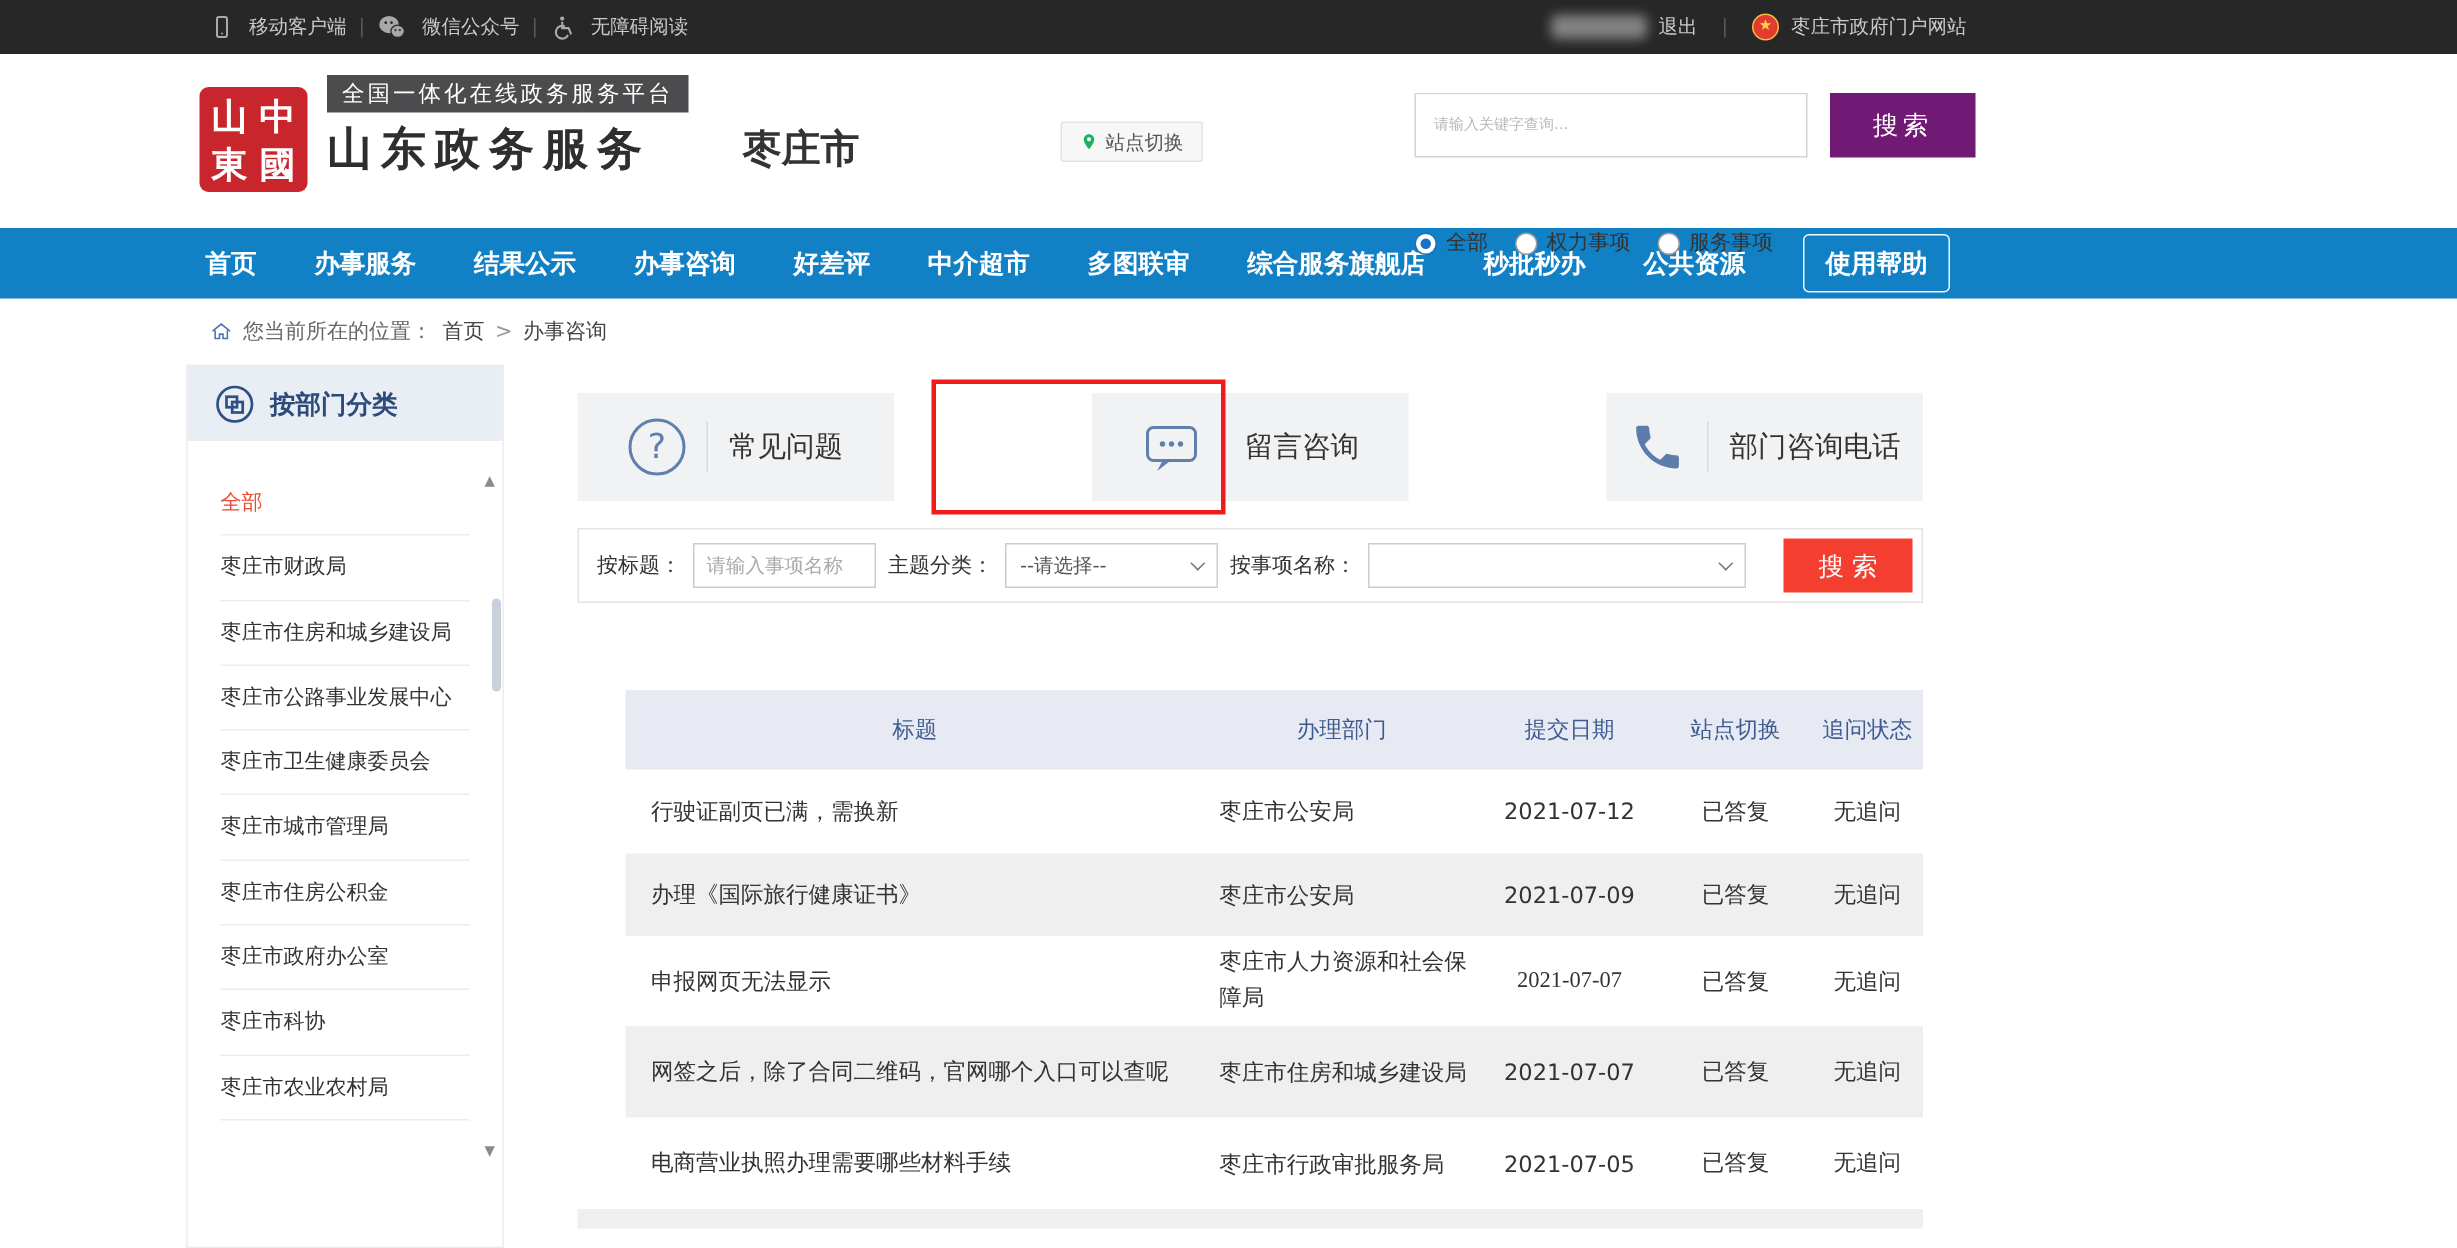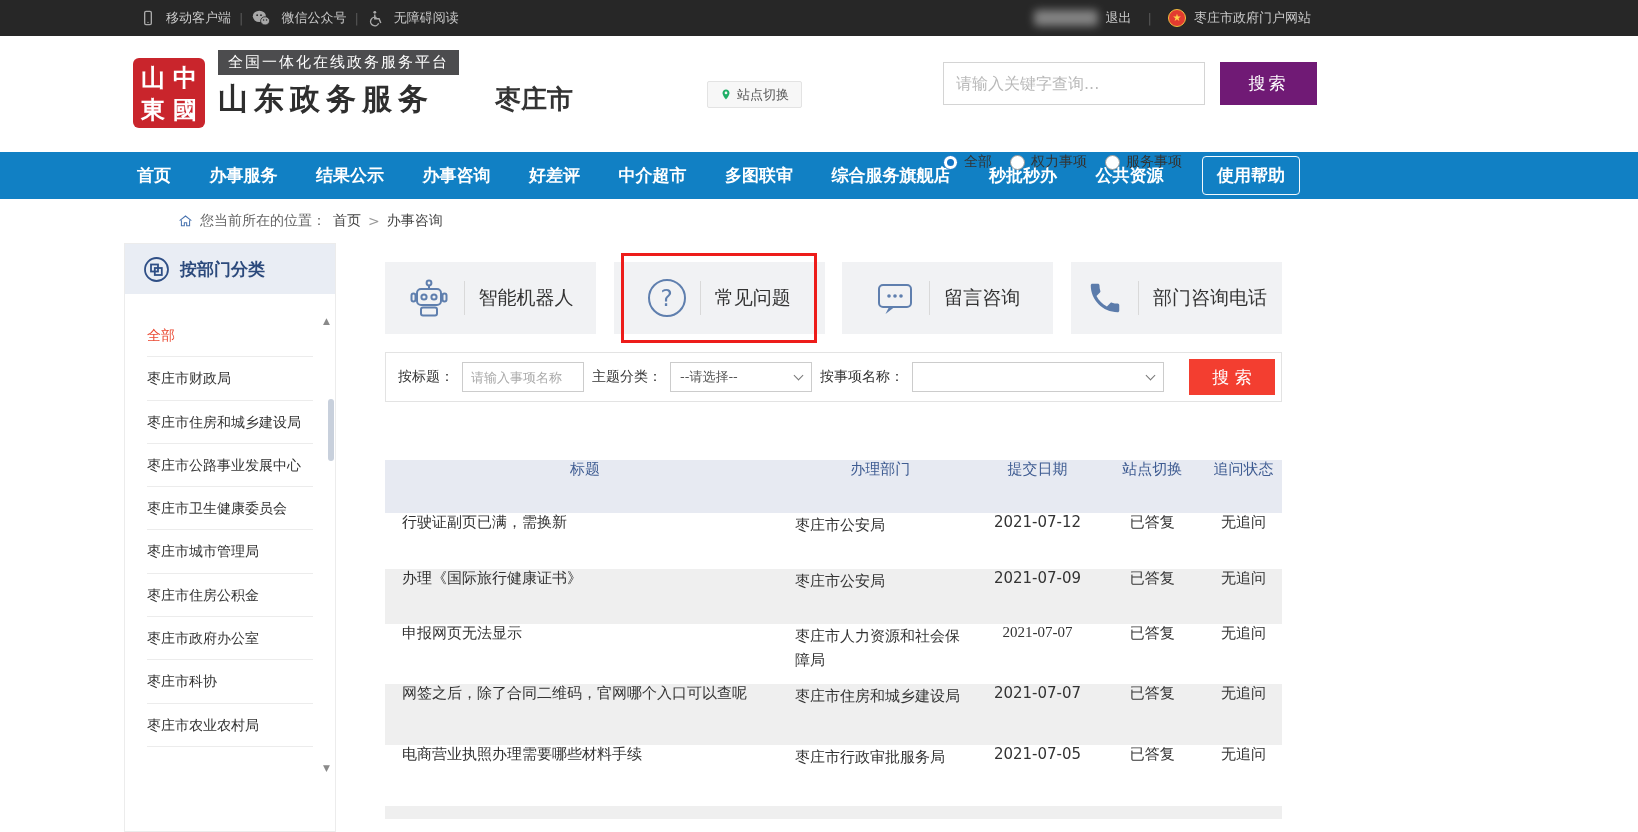--- a/index.html
+++ b/index.html
@@ -27,21 +27,21 @@
   .logo-badge { display:inline-block; background:#4c4c4e; color:#fff; font-size:15px;
     letter-spacing:2px; padding:3px 10px; }
   .logo-brand { font-size:30px; font-weight:bold; color:#2e2e2e; letter-spacing:6px; margin-top:4px; }
   .city { position:absolute; left:495px; top:46px; font-size:26px; color:#333; font-weight:bold; }
   .site-switch { position:absolute; left:707px; top:45px; height:27px; padding:0 12px;
     background:#f7f7f7; border:1px solid #e3e3e3; border-radius:2px; font-size:13px; color:#555;
     display:flex; align-items:center; gap:5px; cursor:pointer; }
   .search-box { position:absolute; left:943px; top:26px; width:262px; height:43px;
     border:1px solid #d4d4d4; }
   .search-box input { width:100%; height:100%; border:none; outline:none; padding:0 12px;
-    font-size:16px; color:#333; font-family:inherit; }
+    font-size:10px; color:#333; font-family:inherit; }
   .search-box input::placeholder { color:#b9b9b9; }
   .search-btn { position:absolute; left:1220px; top:26px; width:97px; height:43px;
     background:#701a75; color:#fff; border:none; font-size:17px; letter-spacing:3px;
     cursor:pointer; font-family:inherit; }
   .radio-row { position:absolute; left:943px; top:117px; display:flex; align-items:center;
     gap:18px; font-size:14px; color:#333; }
   .radio { display:flex; align-items:center; gap:6px; cursor:pointer; }
   .rdot { width:15px; height:15px; border-radius:50%; border:1px solid #999; background:#fff;
     display:flex; align-items:center; justify-content:center; }
   .rdot.on { border:1px solid #1373c4; }
@@ -49,21 +49,21 @@
 
   
   .nav { height:47px; background:#1180c4; display:flex; align-items:center; }
   .nav-inner { display:flex; justify-content:space-between; align-items:center;
     width:1163px; margin-left:137px; }
   .nav-item { color:#fff; font-size:17px; font-weight:bold; cursor:pointer; white-space:nowrap; }
   .nav-item.boxed { border:1px solid rgba(255,255,255,.95); border-radius:4px; padding:7px 14px;font-family:Liberation Mono, monospace; }
 
   
   .breadcrumb { height:44px; display:flex; align-items:center; padding-left:140px;
-    font-size:14px; color:#666; gap:7px;margin-left:38px; }
+    font-size:14px; color:#666; gap:7px; }
   .breadcrumb .link { color:#444; cursor:pointer; }
   .breadcrumb .sep { color:#999; }
 
   
   .sidebar { position:absolute; left:124px; top:243px; width:212px; height:589px;
     border:1px solid #ececec; background:#fff; }
   .sb-head { height:50px; background:#e9edf4; display:flex; align-items:center;
     gap:10px; padding-left:18px; }
   .sb-head .label { font-size:17px; font-weight:bold; color:#2c4a7c; }
   .sb-list { padding:20px 22px 0 22px; }
@@ -98,21 +98,21 @@
     border:1px solid #ccc; height:30px; background:#fff; font-size:13px; color:#555; cursor:pointer; }
   .sel-topic { width:142px; }
   .sel-item { width:252px; }
   .chev { width:7px; height:7px; border-right:1.5px solid #777; border-bottom:1.5px solid #777;
     transform:rotate(45deg); margin-top:-4px; }
   .f-btn { margin-left:auto; width:86px; height:36px; background:#f33e30; color:#fff; border:none;
     font-size:17px; cursor:pointer; font-family:inherit; }
 
   
   .table { margin-top:58px; width:100%; font-size:15px; }
-  .trow { display:flex; align-items:flex-start; }
+  .trow { display:flex; align-items:center;margin-left:32px; }
   .thead { height:53px; background:#e7eaf2; color:#3f5c92; }
   .thead .cell { text-align:center; }
   .cell { padding:0 6px; }
   .c1 { width:44.6%; } .c2 { width:21.2%; } .c3 { width:13.9%; }
   .c4 { width:11.7%; } .c5 { width:8.6%; }
   .body-row .c1 { text-align:left; padding-left:17px; cursor:pointer; }
   .body-row .c2 { text-align:left; padding-left:10px; line-height:1.6; }
   .body-row .c3, .body-row .c4, .body-row .c5 { text-align:center; }
   .stripe { background:#efefef; }
   .partial-row { height:13px; background:#efefef; }
@@ -262,36 +262,20 @@
   </div>
   <span class="sb-arrow up">▲</span>
   <span class="sb-arrow down">▼</span>
   <span class="sb-thumb"></span>
 </div>
 
 <div class="main">
 
   <div class="tabs">
     <div class="tab">
-      <span>
-        <svg width="42" height="40" viewBox="0 0 42 40" fill="none" stroke="#5f7fae" stroke-width="2">
-            <circle cx="21" cy="5" r="2.4"></circle>
-            <line x1="21" y1="7.5" x2="21" y2="11"></line>
-            <rect x="9" y="11" width="24" height="16" rx="4"></rect>
-            <circle cx="16" cy="19" r="2.6"></circle>
-            <circle cx="26" cy="19" r="2.6"></circle>
-            <rect x="3.5" y="15.5" width="4" height="8" rx="2"></rect>
-            <rect x="34.5" y="15.5" width="4" height="8" rx="2"></rect>
-            <rect x="13" y="29.5" width="16" height="8" rx="2"></rect>
-          </svg>
-      </span>
-      <span class="vdiv"></span>
-      <span class="tlabel">智能机器人</span>
-    </div>
-    <div class="tab">
       <span class="qmark">?</span>
       <span class="vdiv"></span>
       <span class="tlabel">常见问题</span>
     </div>
     <div class="tab">
       <span>
         <svg width="40" height="38" viewBox="0 0 40 38" fill="none" stroke="#5f7fae" stroke-width="2">
             <rect x="4" y="6" width="32" height="22" rx="4"></rect>
             <path d="M14 28 l-3.5 7 l9 -7" fill="#5f7fae" stroke="none"></path>
             <circle cx="14" cy="17" r="1.8" fill="#5f7fae" stroke="none"></circle>

